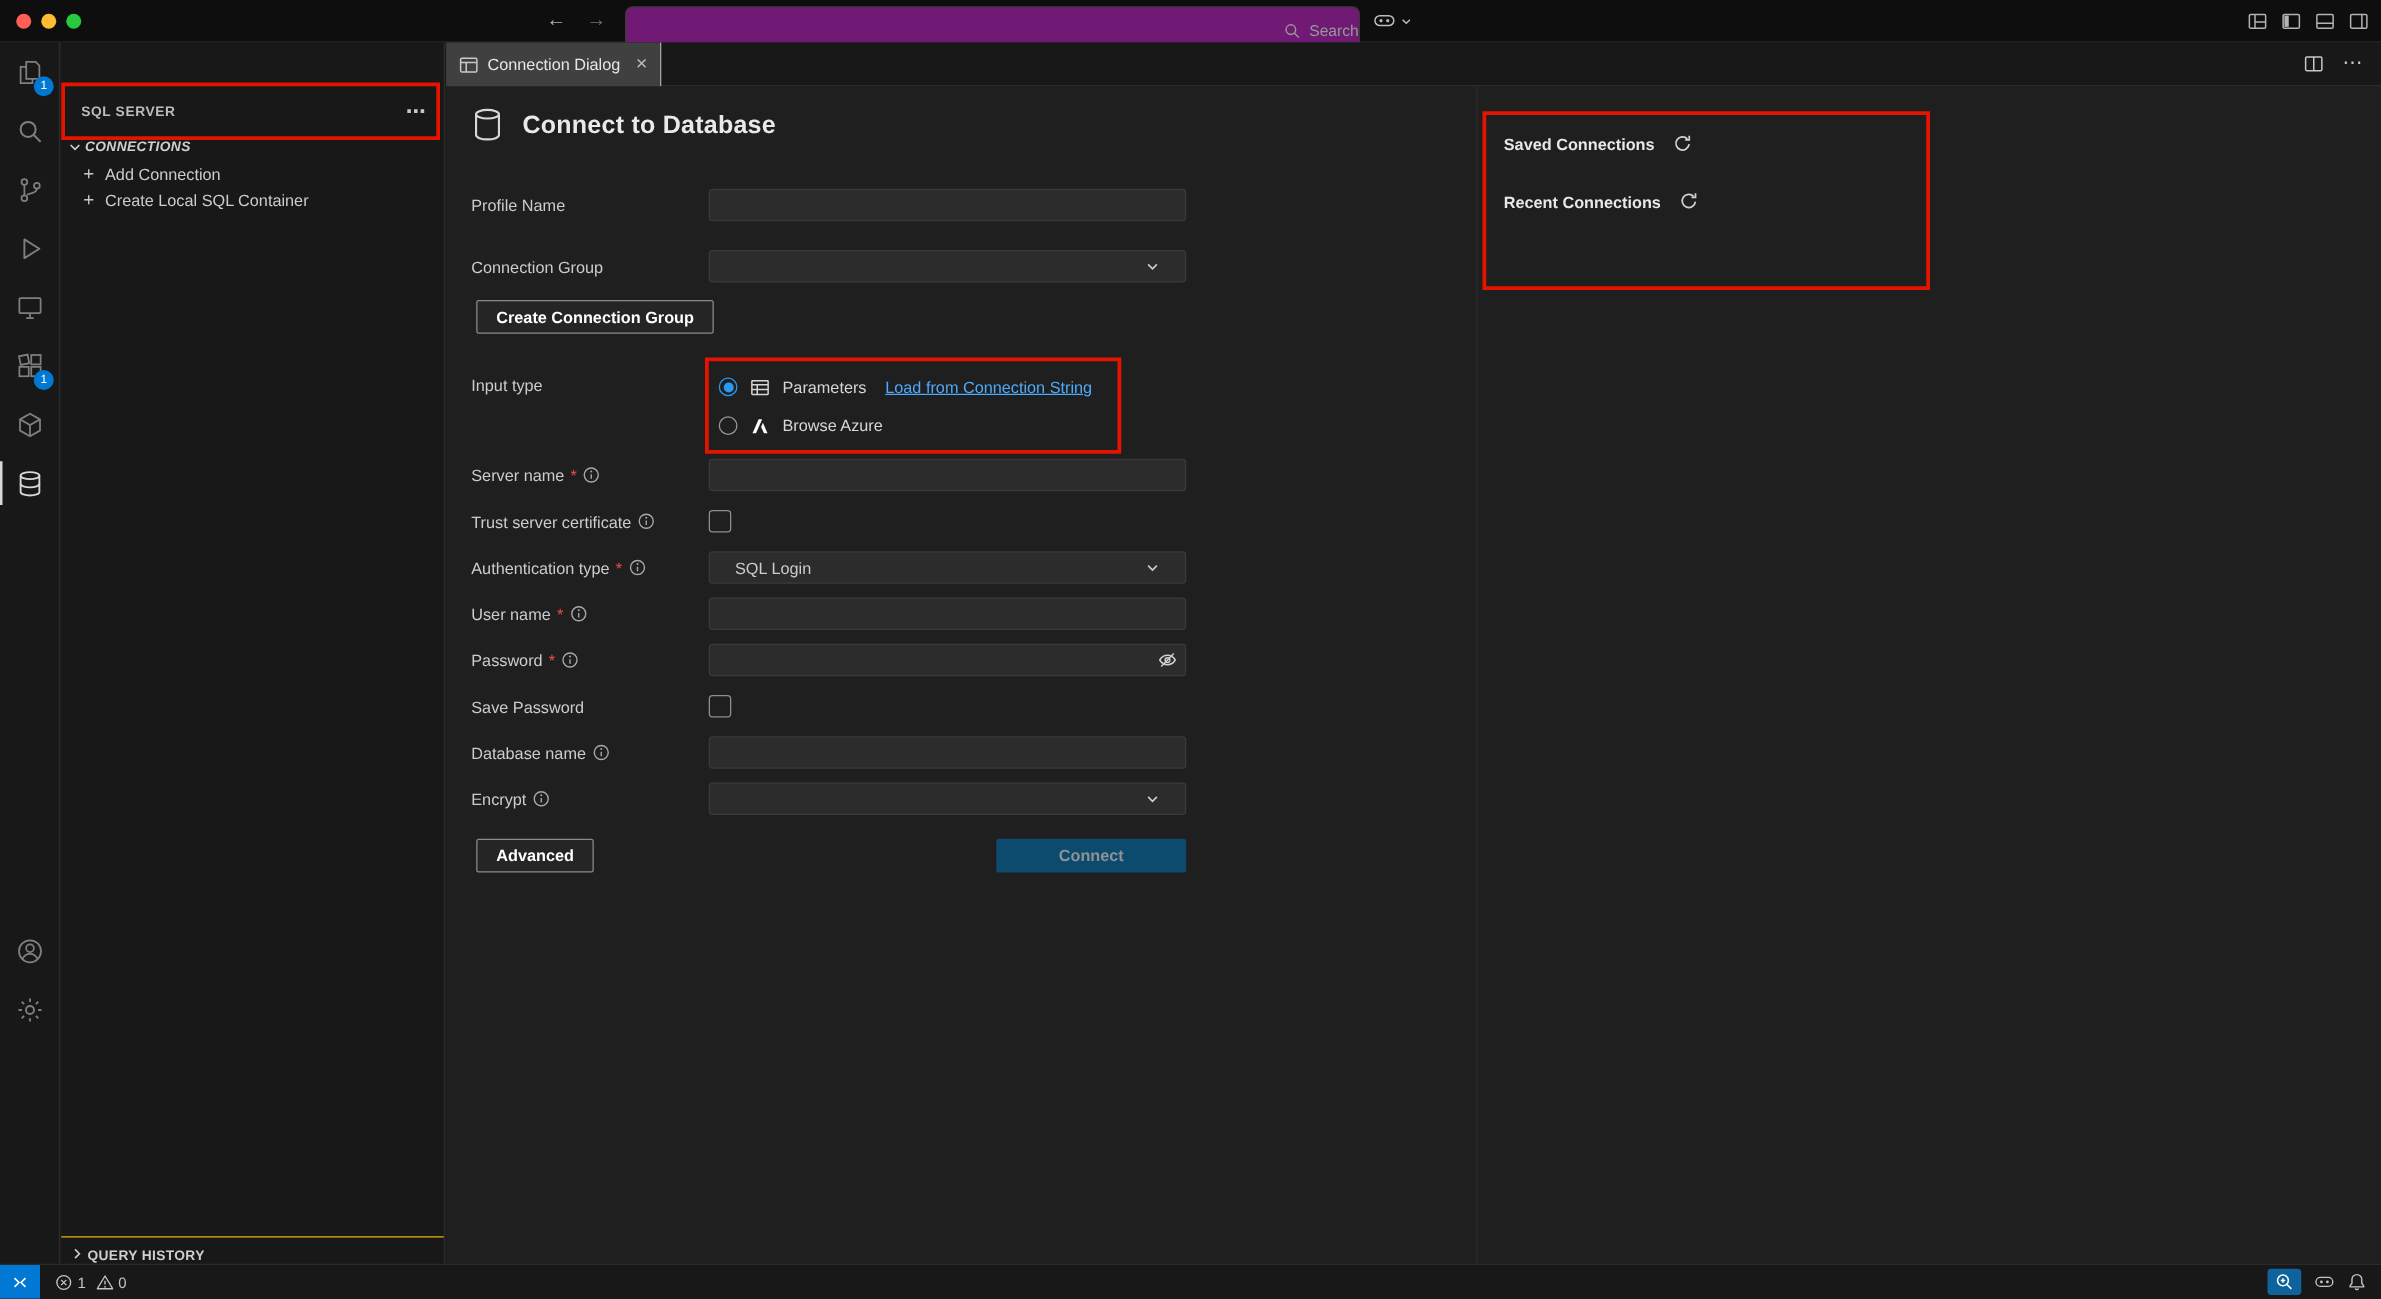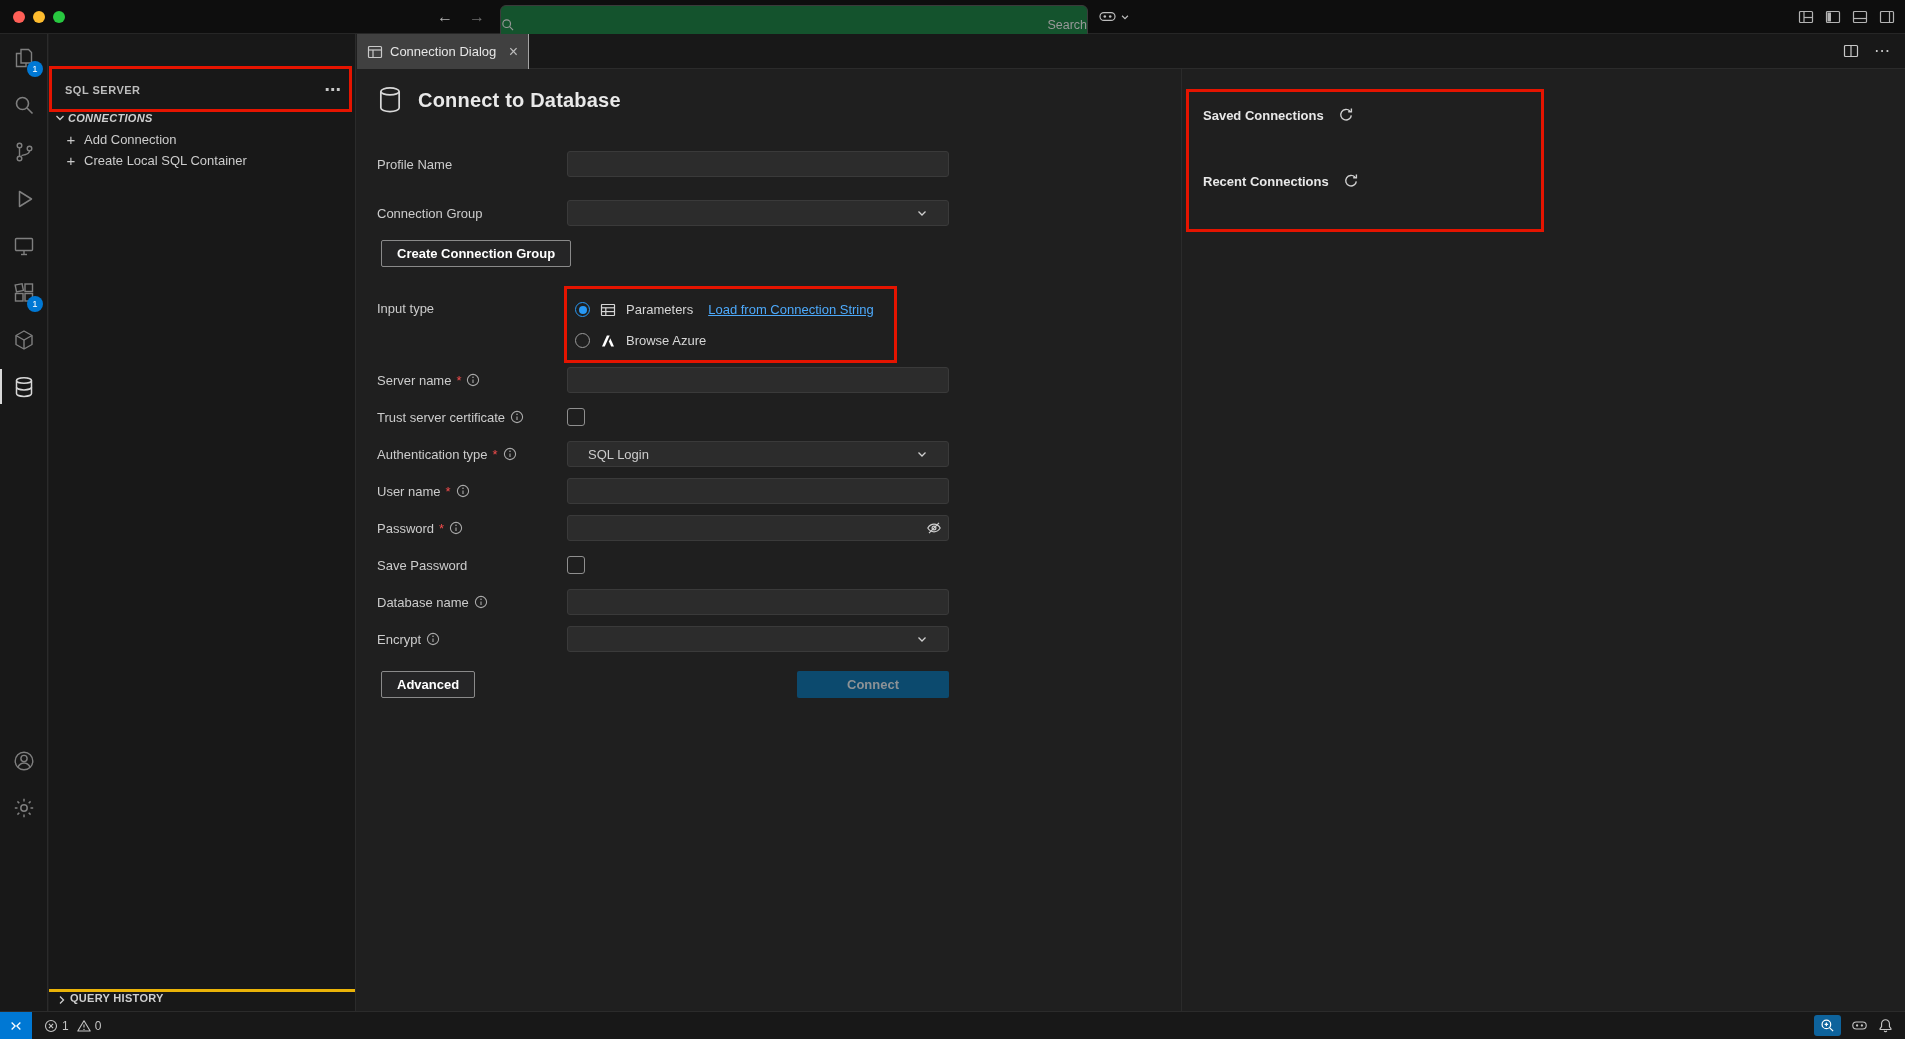--- a/index.html
+++ b/index.html
@@ -10,44 +10,44 @@
   svg { display:block; }
 
   
   .titlebar { position:absolute; top:0; left:0; right:0; height:34px; background:#0e0e0e; border-bottom:1px solid #262626; }
   .traffic { position:absolute; left:13px; top:0; height:33px; display:flex; align-items:center; gap:8px; }
   .dot { width:12px; height:12px; border-radius:50%; }
   .dot-red{ background:#ff5f57; } .dot-yellow{ background:#febc2e; } .dot-green{ background:#28c840; }
   .histnav { position:absolute; left:437px; top:0; height:33px; display:flex; align-items:center; gap:16px; font-size:16px; }
   .navbtn { color:#b4b4b4; cursor:pointer; }
   .navbtn.dim { color:#6f6f6f; }
-  .cmdcenter { position:absolute; left:500px; top:5px; width:588px; height:40px; background:#14532d; border:1px solid #3a3a3a;
-    border-radius:6px; display:flex; align-items:center; justify-content:space-between; gap:6px; color:#989898; font-size:12.5px; cursor:text; }
+  .cmdcenter { position:absolute; left:500px; top:5px; width:588px; height:40px; background:#701a75; border:1px solid #3a3a3a;
+    border-radius:6px; display:flex; align-items:center; justify-content:flex-end; gap:6px; color:#989898; font-size:12.5px; cursor:text; }
   .copilot-tb { position:absolute; left:1098px; top:0; height:33px; display:flex; align-items:center; gap:3px; color:#bdbdbd; cursor:pointer; }
   .layoutctrls { position:absolute; right:10px; top:0; height:33px; display:flex; align-items:center; gap:11px; color:#b3b3b3; }
   .layoutctrls svg { cursor:pointer; }
 
   
   .activitybar { position:absolute; left:0; top:34px; bottom:28px; width:48px; background:#181818; border-right:1px solid #2b2b2b; }
   .ab-item { width:47px; height:47px; display:flex; align-items:center; justify-content:center; color:#7f7f7f; position:relative; cursor:pointer; }
   .ab-item.active { color:#d8d8d8; }
   .ab-item.active::before { content:""; position:absolute; left:0; top:6px; bottom:6px; width:2px; background:#d8d8d8; }
   .badge { position:absolute; right:4px; bottom:4px; min-width:16px; height:16px; border-radius:9px; background:#0078d4; color:#fff;
     font-size:9.5px; line-height:16px; text-align:center; padding:0 3px; }
   .ab-bottom { position:absolute; left:0; top:703px; }
 
   
   .sidebar { position:absolute; left:49px; top:34px; bottom:28px; width:307px; background:#181818; border-right:1px solid #2b2b2b; }
   .sb-header { height:34px; display:flex; align-items:center; padding:0 14px 0 16px; font-size:11px; letter-spacing:.5px; color:#bdbdbd; font-weight:600;margin-top:39px; }
   .sb-more { margin-left:auto; font-size:16px; color:#c7c7c7; cursor:pointer; line-height:1; }
   .tree-section { height:22px; display:flex; align-items:center; padding-left:3px; font-size:11px; font-weight:700; letter-spacing:.3px; color:#cfcfcf; cursor:pointer;font-style:italic; }
   .tree-item { height:21px; display:flex; align-items:center; padding-left:14px; font-size:13px; color:#cccccc; cursor:pointer; }
   .plusglyph { width:16px; text-align:center; margin-right:5px; font-size:15px; color:#c8c8c8; }
-  .sb-footer { position:absolute; left:0; right:0; bottom:0; height:22px; display:flex; align-items:flex-start; padding-left:5px;
-    font-size:11px; font-weight:700; letter-spacing:.3px; color:#cfcfcf; border-top:3px solid #eab308; cursor:pointer; }
+  .sb-footer { position:absolute; left:0; right:0; bottom:0; height:22px; display:flex; align-items:flex-end; padding-left:5px;
+    font-size:11px; font-weight:700; letter-spacing:.3px; color:#cfcfcf; border-top:1px solid #eab308; cursor:pointer; }
 
   
   .editor { position:absolute; left:357px; top:34px; right:0; bottom:28px; background:#1f1f1f; }
   .tabbar { height:35px; background:#181818; border-bottom:1px solid #2b2b2b; display:flex; }
   .tab { width:172px; height:35px; background:#404040; border-right:1px solid #a3a3a3; display:flex; align-items:center;
     gap:7px; padding:0 10px; font-size:13px; color:#e6e6e6; cursor:pointer; }
   .tab-close { margin-left:auto; font-size:16px; color:#bdbdbd; cursor:pointer; line-height:1; }
   .tab-actions { margin-left:auto; display:flex; align-items:center; gap:15px; padding-right:15px; color:#c7c7c7; }
   .tab-actions .morebtn { font-size:16px; cursor:pointer; line-height:1; }
 
@@ -82,21 +82,21 @@
 
   .btnrow-single { margin-left:4px; }
   .btn { height:27px; border-radius:2px; font-size:13px; font-weight:600; font-family:inherit; cursor:pointer; }
   .btn-outline { background:#252526; color:#ffffff; border:1px solid #8a8a8a; padding:0 15px; }
   .btn-disabled { background:#0c4a6e; color:#8d9296; border:none; width:152px; cursor:default; }
   .buttonsrow { width:572px; display:flex; align-items:center; justify-content:space-between; margin-top:19px; }
   .buttonsrow .btn-outline { margin-left:4px; }
 
   .connpanel { position:absolute; left:824px; top:35px; right:0; bottom:0; border-left:1px solid #2b2b2b; }
   .cp-row { display:flex; align-items:center; gap:14px; padding-left:21px; height:20px; }
-  .cp-row.first { margin-top:36px; } .cp-row.second { margin-top:46px;align-items:center; }
+  .cp-row.first { margin-top:36px; } .cp-row.second { margin-top:26px;align-items:center; }
   .cp-title { font-size:13px; font-weight:700; color:#e8e8e8; }
   .refresh-btn { color:#d0d0d0; cursor:pointer; }
 
   
   .statusbar { position:absolute; left:0; right:0; bottom:0; height:28px; background:#181818; border-top:1px solid #2b2b2b;
     display:flex; align-items:center; font-size:12px; color:#c5c5c5; }
   .remote { width:32px; height:100%; background:#0078d4; color:#ffffff; display:flex; align-items:center; justify-content:center;
     margin-right:6px; cursor:pointer; }
   .problems { display:flex; align-items:center; gap:4px; padding:0 6px; cursor:pointer; }
   .problems .num { margin-right:4px; }

